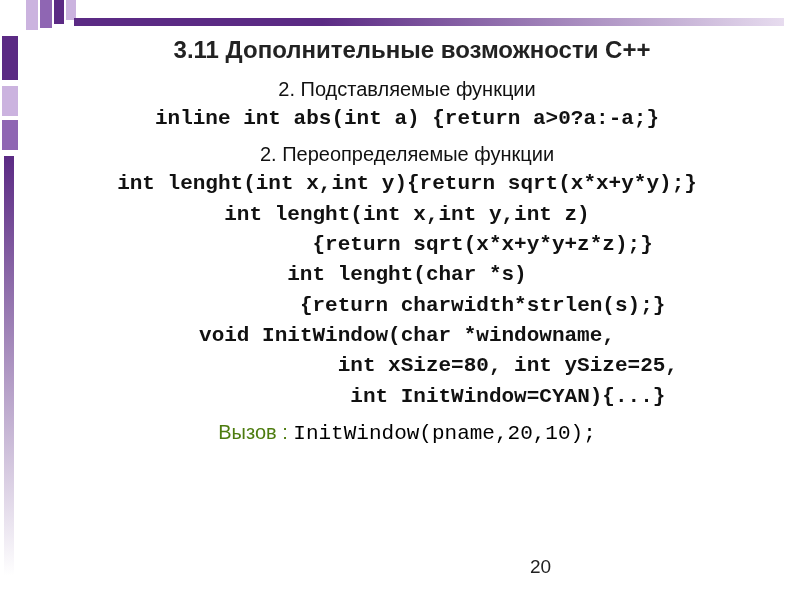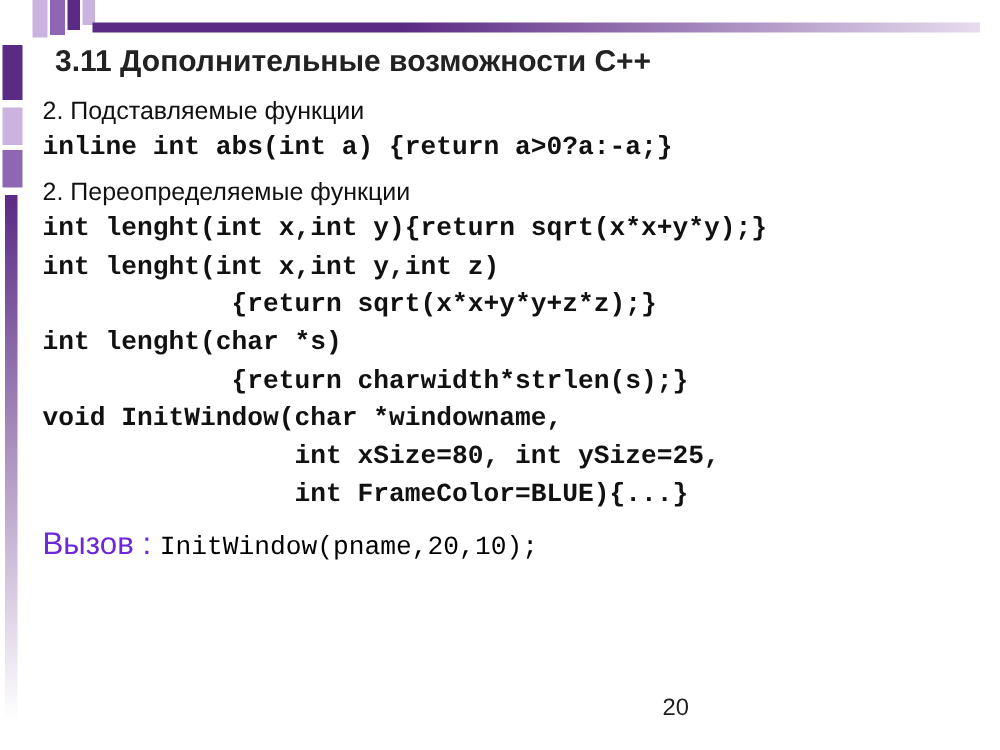--- a/index.html
+++ b/index.html
@@ -53,20 +53,21 @@
   .deco-left .v1 { top: 0; height: 44px; background: #5b2a84; }
   .deco-left .v2 { top: 50px; height: 30px; background: #cbb3df; }
   .deco-left .v3 { top: 84px; height: 30px; background: #8f66b3; }
   .deco-left .v4 { top: 120px; height: 420px; width: 10px; left: 4px; background: linear-gradient(to bottom, #5b2a84, #fff); }
 
   .content {
     position: absolute;
     left: 30px;
     top: 30px;
     width: 750px;
+    text-align: center;
   }
   .title {
     font-size: 24px;
     font-weight: bold;
     color: #222;
     margin: 6px 0 14px 14px;
   }
   .subhead {
     font-size: 20px;
     color: #111;
@@ -79,22 +80,22 @@
     color: #111;
     white-space: pre;
     margin: 2px 0 2px 4px;
     line-height: 1.35;
   }
   .call-row {
     margin-top: 10px;
     margin-left: 4px;
   }
   .call-label {
-    font-size: 25px;
-    color: #6d28d9;
+    font-size: 20px;
+    color: #4d7c0f;
   }
   .call-code {
     font-family: "Courier New", monospace;
     font-size: 21px;
     font-weight: normal;
   }
   .pagenum {
     position: absolute;
     left: 530px;
     top: 556px;
@@ -127,21 +128,21 @@
 
   <div class="subhead">2. Переопределяемые функции</div>
   <div class="code">int lenght(int x,int y){return sqrt(x*x+y*y);}</div>
   <div class="code">int lenght(int x,int y,int z)</div>
   <div class="code">            {return sqrt(x*x+y*y+z*z);}</div>
   <div class="code">int lenght(char *s)</div>
   <div class="code">            {return charwidth*strlen(s);}</div>
 
   <div class="code">void InitWindow(char *windowname,</div>
   <div class="code">                int xSize=80, int ySize=25,</div>
-  <div class="code">                int FrameColor=BLUE){...}</div>
+  <div class="code">                int InitWindow=CYAN){...}</div>
 
   <div class="call-row">
     <span class="call-label">Вызов : </span>
     <span class="call-code">InitWindow(pname,20,10);</span>
   </div>
 </div>
 
 <div class="pagenum">20</div>
 
 </body></html>

